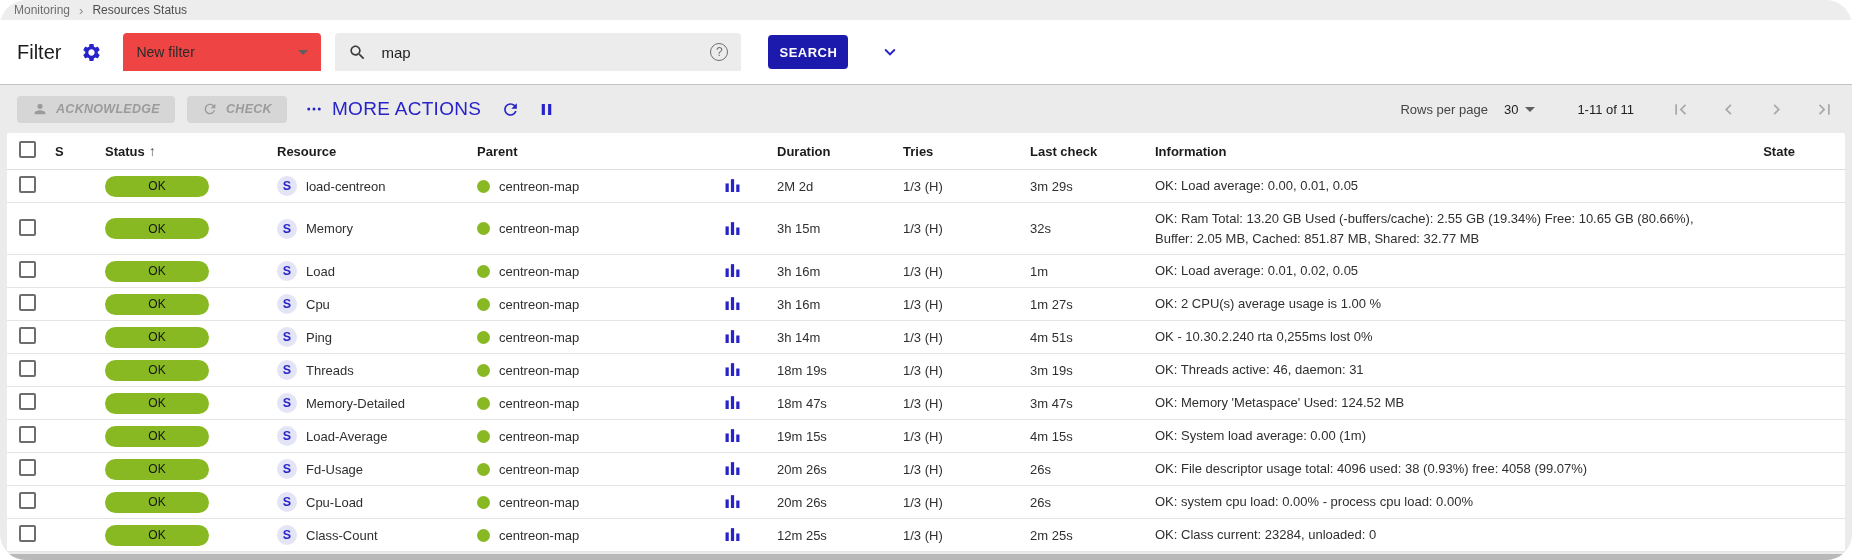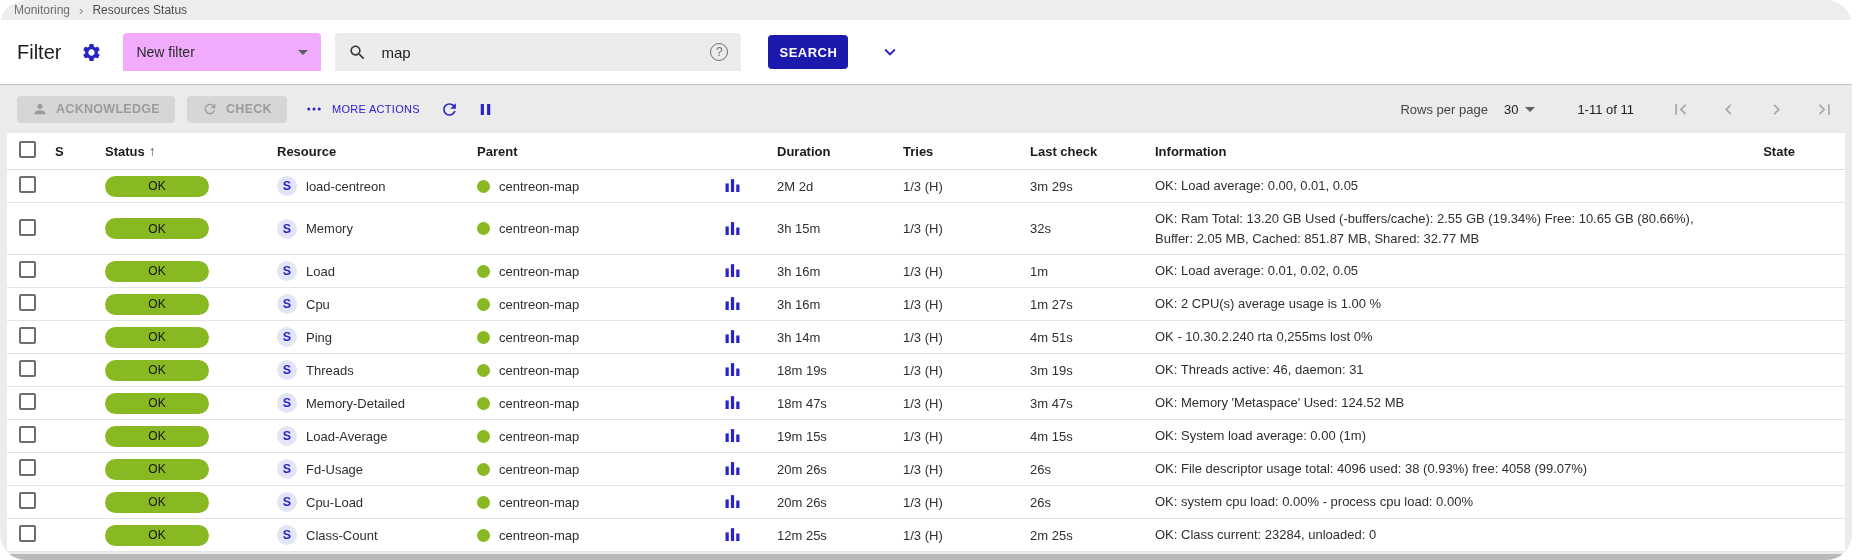--- a/index.html
+++ b/index.html
@@ -19,32 +19,32 @@
   
   .breadcrumb-bar { height:20px; background:#ededed; display:flex; align-items:center; padding-left:14px; gap:9px; font-size:12px; }
   .crumb-1 { color:#6e6e6e; cursor:pointer; }
   .crumb-sep { color:#8a8a8a; font-size:13px; line-height:1; }
   .crumb-2 { color:#4e4e4e; }
   
   .filter-row { height:64px; display:flex; align-items:center; padding-left:17px; background:#fff; }
   .filter-title { font-size:20px; color:#1c1c1c; margin-right:20px; }
   .icon-btn { background:none; border:none; cursor:pointer; display:inline-flex; align-items:center; justify-content:center; padding:0; }
   .gear { margin-right:21px; }
-  .select-filter { width:198px; height:38px; background:#f0abfc; border-radius:4px 4px 0 0; display:flex; align-items:center; padding:0 13px; font-size:14px; color:#2b2b2b; margin-right:14px; cursor:pointer; }
+  .select-filter { width:198px; height:38px; background:#ef4444; border-radius:4px 4px 0 0; display:flex; align-items:center; padding:0 13px; font-size:14px; color:#2b2b2b; margin-right:14px; cursor:pointer; }
   .caret { width:0; height:0; border-left:5px solid transparent; border-right:5px solid transparent; border-top:5px solid #5f5f5f; margin-left:auto; }
   .search-box { width:406px; height:38px; background:#ececec; border-radius:4px 4px 0 0; display:flex; align-items:center; padding:0 13px; margin-right:27px; }
   .search-box svg { margin-right:14px; }
   .search-input { flex:1; border:none; background:transparent; outline:none; font-family:"Liberation Sans",sans-serif; font-size:15px; color:#1f1f1f; }
   .help-circle { width:18px; height:18px; border:1.5px solid #6f6f6f; border-radius:50%; color:#6f6f6f; font-size:12px; display:inline-flex; align-items:center; justify-content:center; cursor:pointer; flex:0 0 auto; }
   .search-btn { width:80px; height:34px; background:var(--button); color:#fff; border:none; border-radius:4px; font-family:"Liberation Sans",sans-serif; font-size:13px; letter-spacing:.5px; cursor:pointer; margin-right:31px;font-weight:bold; }
   
   .gray-zone { position:absolute; top:84px; left:0; right:0; bottom:0; background:#ebebeb; border-top:1px solid #c3c3c3; }
   .toolbar { height:48px; display:flex; align-items:center; padding:0 17px; }
-  .tb-btn { height:27px; background:#d6d6d6; border:none; border-radius:4px; color:#9b9b9b; font-family:"Liberation Sans",sans-serif; font-size:12.5px; font-weight:700; letter-spacing:.3px; display:inline-flex; align-items:center; gap:8px; padding:4px 15px; margin-right:12px; cursor:default; }
-  .more-actions { background:none; border:none; color:var(--accent); font-family:"Liberation Sans",sans-serif; font-size:11px; font-weight:500; letter-spacing:.3px; display:inline-flex; align-items:center; gap:9px; margin:0 20px 0 6px; cursor:pointer; }
+  .tb-btn { height:27px; background:#d6d6d6; border:none; border-radius:4px; color:#9b9b9b; font-family:"Liberation Sans",sans-serif; font-size:12.5px; font-weight:700; letter-spacing:.3px; display:inline-flex; align-items:center; gap:8px; padding:4px 15px; margin-right:12px; cursor:default;font-style:italic; }
+  .more-actions { background:none; border:none; color:var(--accent); font-family:"Liberation Sans",sans-serif; font-size:19px; font-weight:500; letter-spacing:.3px; display:inline-flex; align-items:center; gap:9px; margin:0 20px 0 6px; cursor:pointer; }
   .refresh-btn { margin-right:17px; }
   .toolbar-right { margin-left:auto; display:flex; align-items:center; font-size:13px; color:#444; }
   .rpp-label { margin-right:16px; }
   .rpp-value { display:inline-flex; align-items:center; gap:7px; color:#222; cursor:pointer; margin-right:42px; }
   .range-label { color:#222; margin-right:36px; }
   .pager { display:flex; align-items:center; gap:27px; }
   .pager .icon-btn { cursor:default; }
   
   .card { margin:0 7px; background:#fff; border-radius:2px; }
   .thead { display:grid; grid-template-columns:var(--cols); align-items:center; height:37px; border-bottom:1px solid #dcdcdc; font-size:13px; font-weight:700; color:#1b1b1b; padding-left:12px; }

